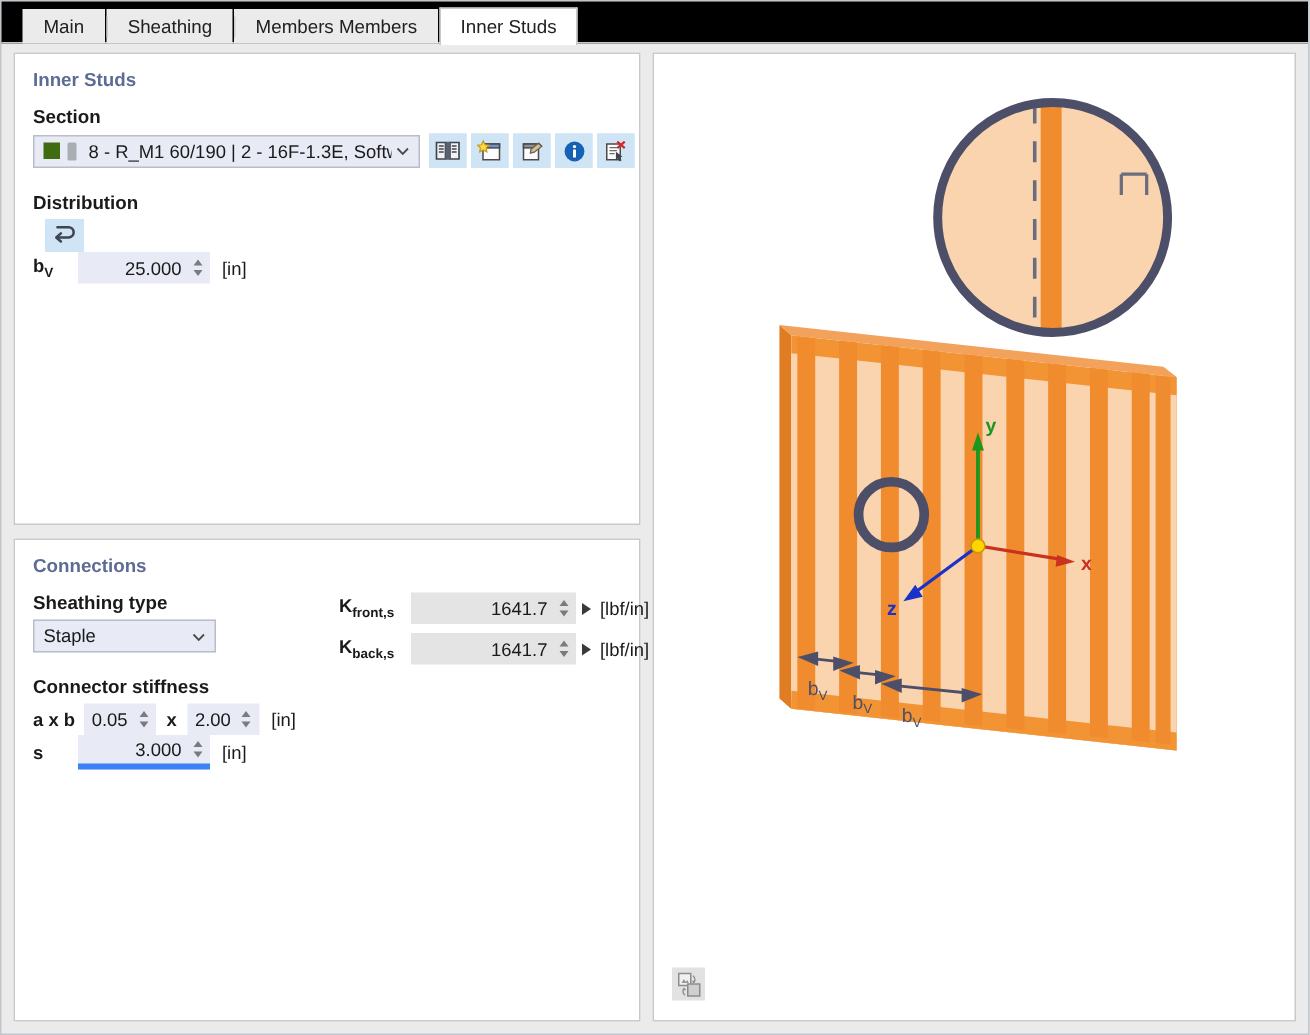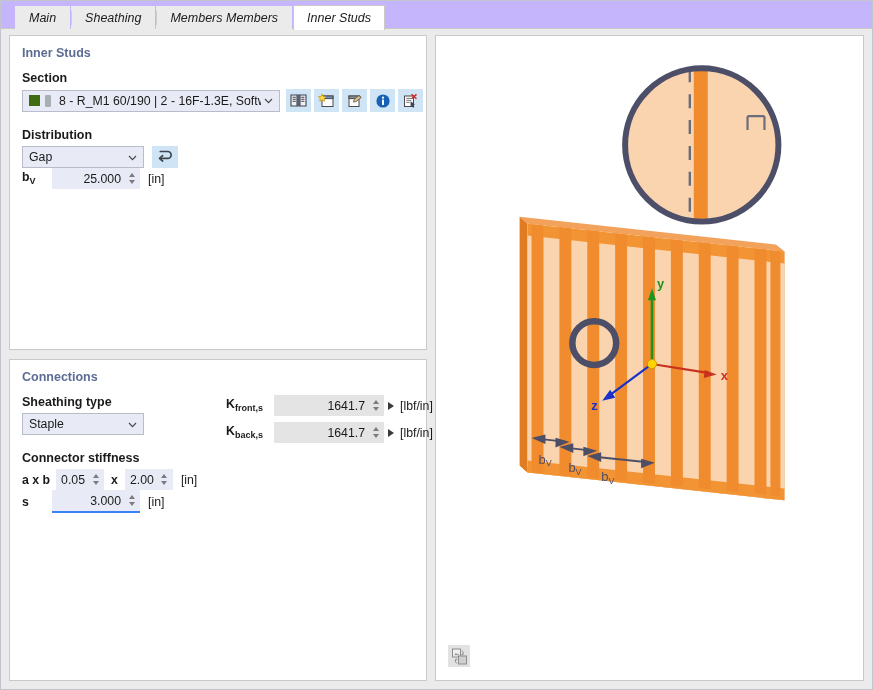--- a/index.html
+++ b/index.html
@@ -21,25 +21,24 @@
     border: 1px solid #c3c5cc;
     display: flex;
     flex-direction: column;
   }
 
   
   #tabbar {
     position: relative;
     height: 28px;
     flex: 0 0 28px;
-    background: #c4b5fd;
+    background: #000000;
     padding-left: 14px;
     display: flex;
     align-items: flex-end;
-    font-style: italic;
   }
   #tabbar::after {
     content: "";
     position: absolute;
     left: 0; right: 0; bottom: 0;
     height: 1px;
     background: #c9c9c9;
   }
   .tab {
     position: relative;
@@ -204,21 +203,21 @@
   }
   .numfield.gray { background: #e4e4e4; padding-left: 48px; }
   .numfield .num {
     flex: 1 1 auto;
     text-align: right;
     padding-right: 5px;
     font-size: 12.3px;
     color: #1a1a1a;
     white-space: nowrap;
   }
-  .numfield.focused { border-bottom: 2px solid #3b82f6; height: 23px; }
+  .numfield.focused { border-bottom: 4px solid #3b82f6; height: 23px; }
   .spin {
     flex: 0 0 11px;
     width: 11px;
     height: 100%;
     display: flex;
     flex-direction: column;
     align-items: center;
     justify-content: center;
     gap: 3px;
     margin-right: 3px;
@@ -370,28 +369,20 @@
                 <path d="M4.3 5.4 h5 M4.3 7.4 h5 M4.3 9.4 h3.4" stroke="#6b6b6b" stroke-width=".9"></path>
                 <path d="M8.6 8.2 l4.4 3.3 -1.8 .4 1.2 2 -1.3 .8 -1.2-2 -1.3 1.3 z" fill="#3e4450"></path>
                 <path d="M9.5 1.4 l5 4.4 M14.5 1.4 l-5 4.4" stroke="#d12a2a" stroke-width="1.5"></path>
               </svg>
             </div>
           </div>
         </div>
 
         <div class="field-label" style="margin-top:16px;">Distribution</div>
         <div class="row">
-          <div class="combo" id="dist-combo">
-            <span class="combo-text">Gap</span>
-            <span class="chevron">
-              <svg width="11" height="11" viewBox="0 0 11 11">
-                  <path d="M2 4 L5.5 7.6 L9 4" fill="none" stroke="#4a4a4a" stroke-width="1.2"></path>
-                </svg>
-            </span>
-          </div>
           <div id="dist-reset">
             <span>
               <svg width="18" height="15" viewBox="0 0 18 15">
                 <path d="M4.5 10.3 h7.2 a3.4 3.4 0 0 0 0 -6.8 h-7.4" fill="none" stroke="#3e4450" stroke-width="1.7" stroke-linecap="round"></path>
                 <path d="M6.6 7.6 L3.5 10.3 L6.6 13" fill="none" stroke="#3e4450" stroke-width="1.7" stroke-linecap="round" stroke-linejoin="round"></path>
               </svg>
             </span>
           </div>
         </div>
 

